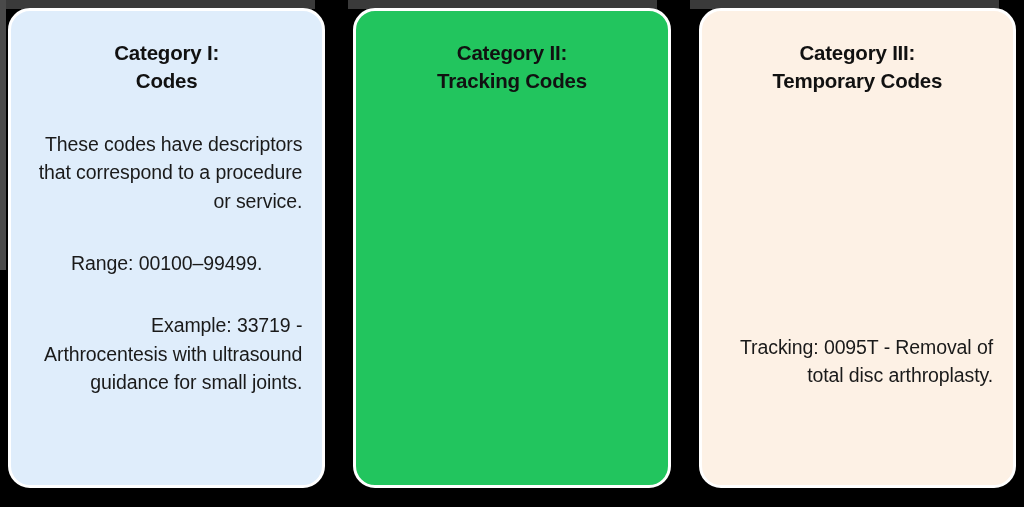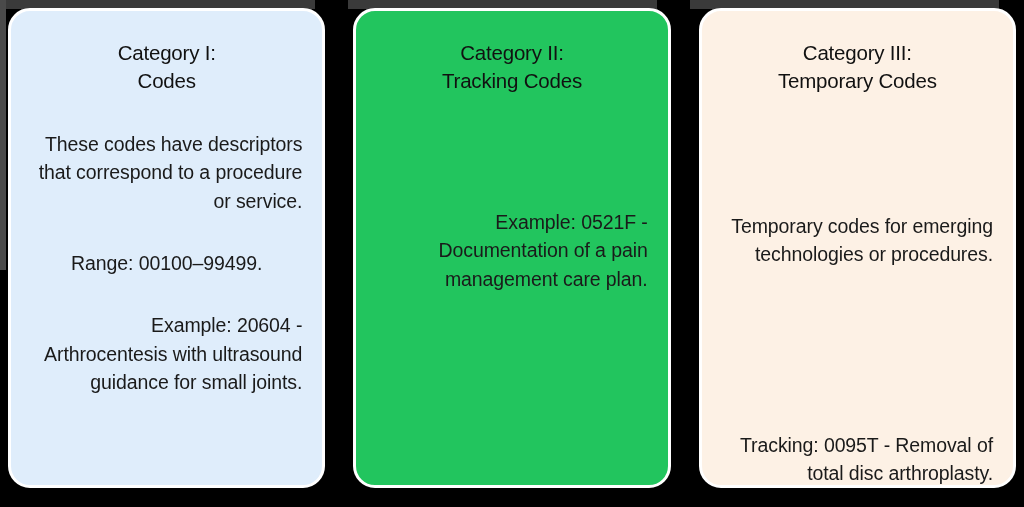--- a/index.html
+++ b/index.html
@@ -58,21 +58,21 @@
     border: 3px solid #ffffff;
     box-sizing: border-box;
     padding: 28px 16px 18px 16px;
     display: flex;
     flex-direction: column;
     align-items: center;
     overflow: hidden;
   }
 
   .card-title {
-    font-weight: normal;
+    font-weight: bold;
     font-size: 20.5px;
     line-height: 1.38;
     letter-spacing: -0.2px;
     text-align: center;
     color: #111111;
     margin: 0 0 0 0;
     white-space: pre-line;
   }
 
   .card-body {
@@ -107,37 +107,35 @@
   <div class="cards">
 
     <div class="card c1" id="card-1" style="background: rgb(223, 237, 251); border-color: rgb(255, 255, 255); color: rgb(17, 17, 17);">
       <div class="card-title">Category I:
 Codes</div>
       <div class="gap-a"></div>
       <div class="card-body">These codes have descriptors that correspond to a procedure or service.</div>
       <div class="gap-b"></div>
       <div class="card-body">Range: 00100–99499.</div>
       <div class="gap-b"></div>
-      <div class="card-body">Example: 20604 - Arthrocentesis with ultrasound guidance for small joints.</div>
+      <div class="card-body">Example: 33719 - Arthrocentesis with ultrasound guidance for small joints.</div>
       <div class="card-spacer"></div>
     </div>
 
     <div class="card c2" id="card-2" style="background: #22c55e; border-color: rgb(255, 255, 255); color: rgb(17, 17, 17);">
       <div class="card-title">Category II:
 Tracking Codes</div>
       <div class="gap-a"></div>
       <div class="gap-b"></div>
-      <div class="card-body">Example: 0521F - Documentation of a pain management care plan.</div>
       <div class="card-spacer"></div>
     </div>
 
     <div class="card c3" id="card-3" style="background: rgb(253, 241, 229); border-color: rgb(255, 255, 255); color: rgb(17, 17, 17); gap: 41px;">
       <div class="card-title">Category III:
 Temporary Codes</div>
       <div class="gap-a"></div>
-      <div class="card-body">Temporary codes for emerging technologies or procedures.</div>
       <div class="gap-b"></div>
       <div class="card-body">Tracking: 0095T - Removal of total disc arthroplasty.</div>
       <div class="card-spacer"></div>
     </div>
 
   </div>
 </div>
 
 </body></html>

